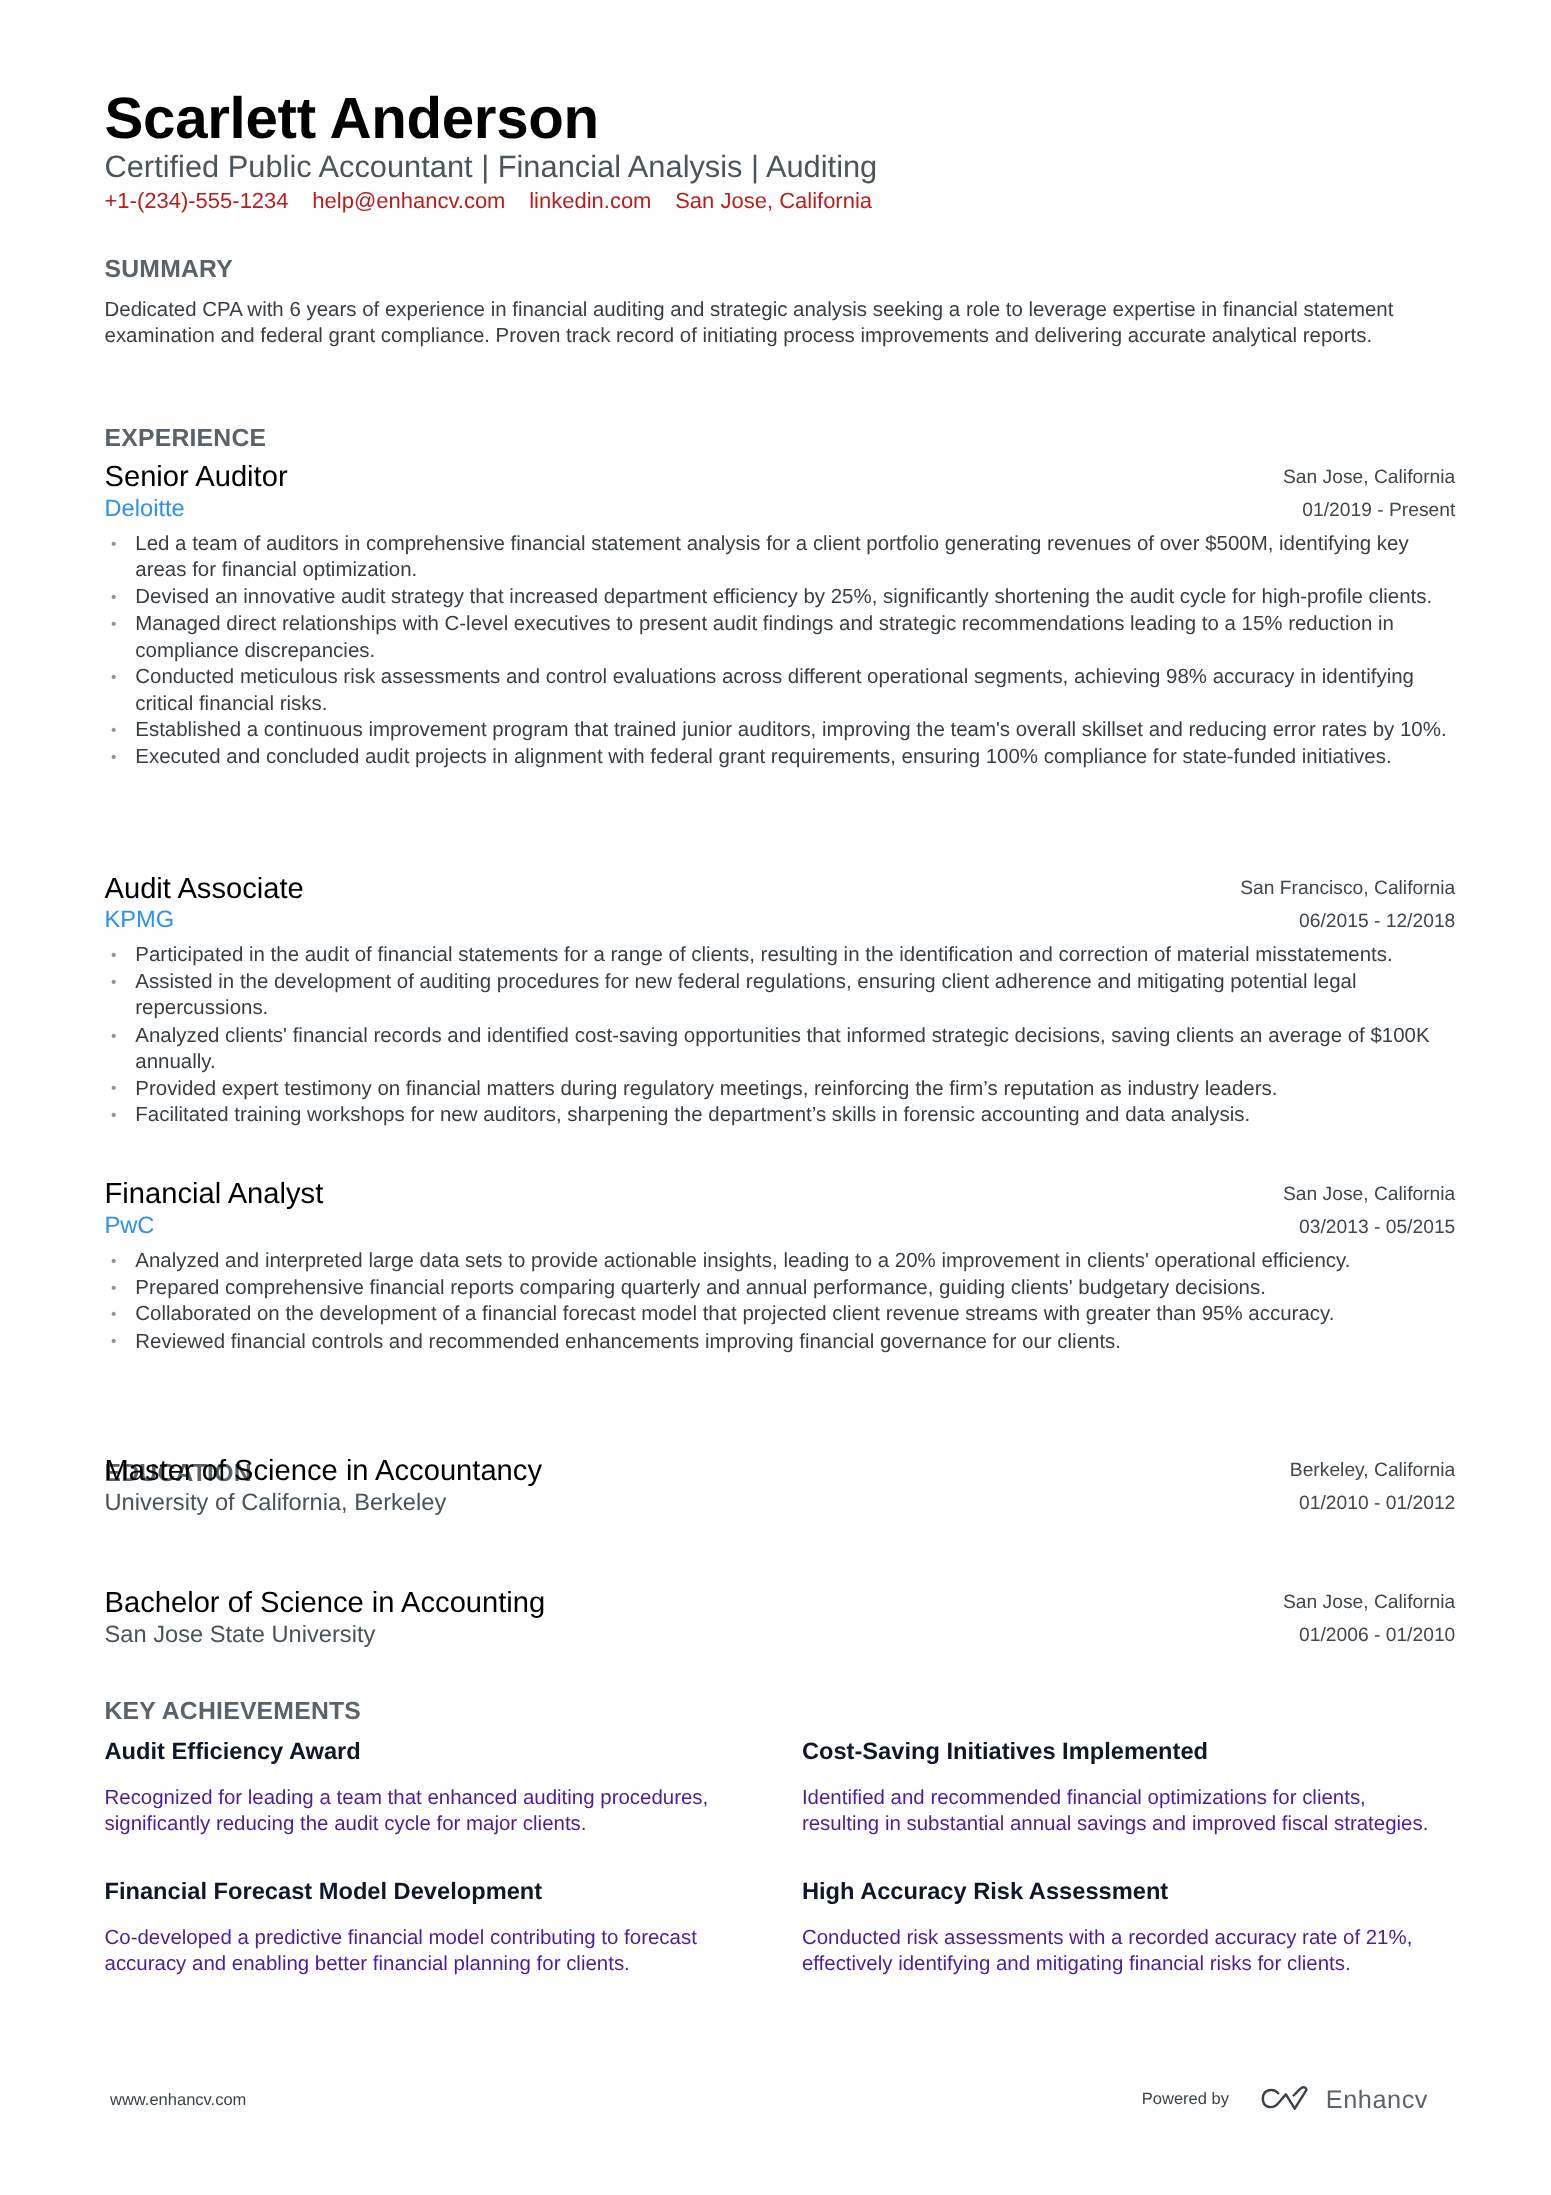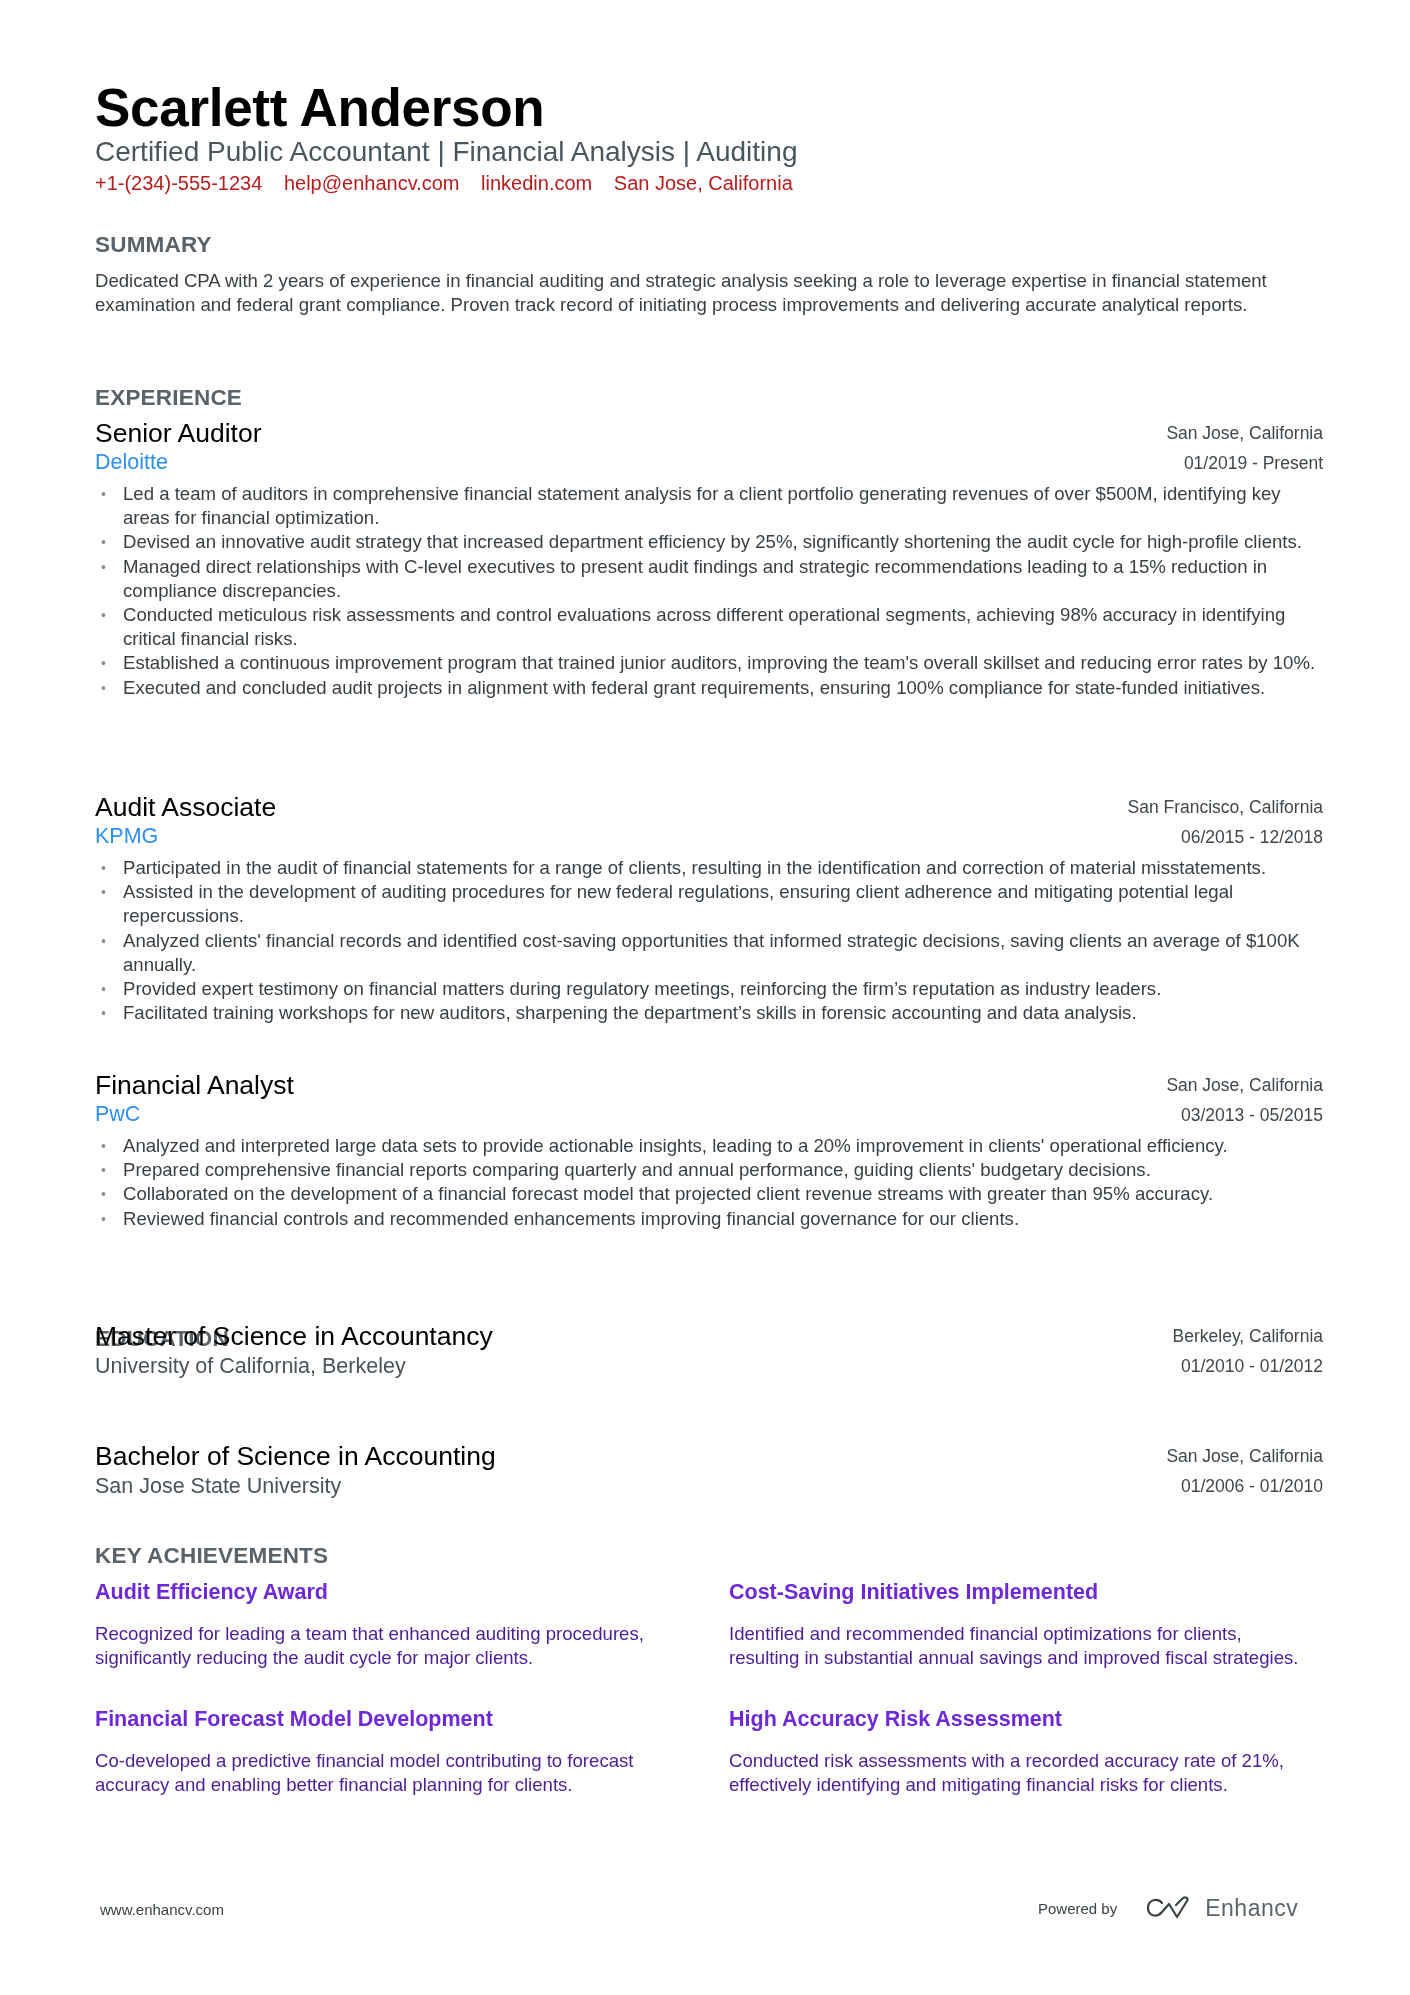--- a/index.html
+++ b/index.html
@@ -16,21 +16,21 @@
   .job-title { font-size:26.5px; color:#000; line-height:30px; white-space:nowrap; }
   .company { font-size:21.5px; color:#2d8ff0; line-height:30px; margin-top:-1px; white-space:nowrap;}
   .meta { position:absolute; right:0; top:0; text-align:right; font-size:17.5px; color:#3f474c; line-height:30px; }
   .bullets { margin:5px 0 0 0; padding:0; list-style:none; }
   .bullets li { position:relative; padding-left:28px; font-size:18.6px; line-height:24.2px; color:#383f44; }
   .bullets li .dot { position:absolute; left:6px; top:0; color:#8a9297; font-size:14px; }
   .edu { position:absolute; left:0; width:1228px; }
   .degree { font-size:26.5px; color:#000; line-height:30px; white-space:nowrap; }
   .school { font-size:21.5px; color:#48535a; line-height:30px; white-space:nowrap; }
   .ach { position:absolute; width:580px; }
-  .ach-title { font-size:21.5px; font-weight:bold; color:#6d28d9; line-height:28px; white-space:nowrap; }
+  .ach-title { font-size:21.5px; font-weight:bold; color:#0f172a; line-height:28px; white-space:nowrap; }
   .ach-desc { font-size:18.6px; line-height:24.2px; color:#4c1d95; margin-top:16px; }
   .footer-left { position:absolute; left:100px; top:1901px; font-size:15px; color:#3a4247; }
   .footer-right { position:absolute; left:1028px; top:1894px; height:28px; display:flex; align-items:center; }
   .powered { font-size:15px; color:#3a4247; margin-right:28px;margin-left:10px; }
   .logo-icon { width:48px; height:24px; margin-right:12px; }
   .logo-text { font-size:23px; color:#5b6468; letter-spacing:0.5px; }
 </style>
 </head>
 <body>
 
@@ -39,21 +39,21 @@
   <div class="name">Scarlett Anderson</div>
   <div class="headline">Certified Public Accountant | Financial Analysis | Auditing</div>
   <div class="contact">
     <span>+1-(234)-555-1234</span>
     <span>help@enhancv.com</span>
     <span>linkedin.com</span>
     <span>San Jose, California</span>
   </div>
 
   <div class="section-title" style="top:232px;">SUMMARY</div>
-  <div class="summary">Dedicated CPA with 2 years of experience in financial auditing and strategic analysis seeking a role to leverage expertise in financial statement examination and federal grant compliance. Proven track record of initiating process improvements and delivering accurate analytical reports.</div>
+  <div class="summary">Dedicated CPA with 6 years of experience in financial auditing and strategic analysis seeking a role to leverage expertise in financial statement examination and federal grant compliance. Proven track record of initiating process improvements and delivering accurate analytical reports.</div>
 
   <div class="section-title" style="top:385px;">EXPERIENCE</div>
 
   <div class="job" style="top:418px;">
     <div class="job-title">Senior Auditor</div>
     <div class="company">Deloitte</div>
     <div class="meta">
       <div>San Jose, California</div>
       <div>01/2019 - Present</div>
     </div>

